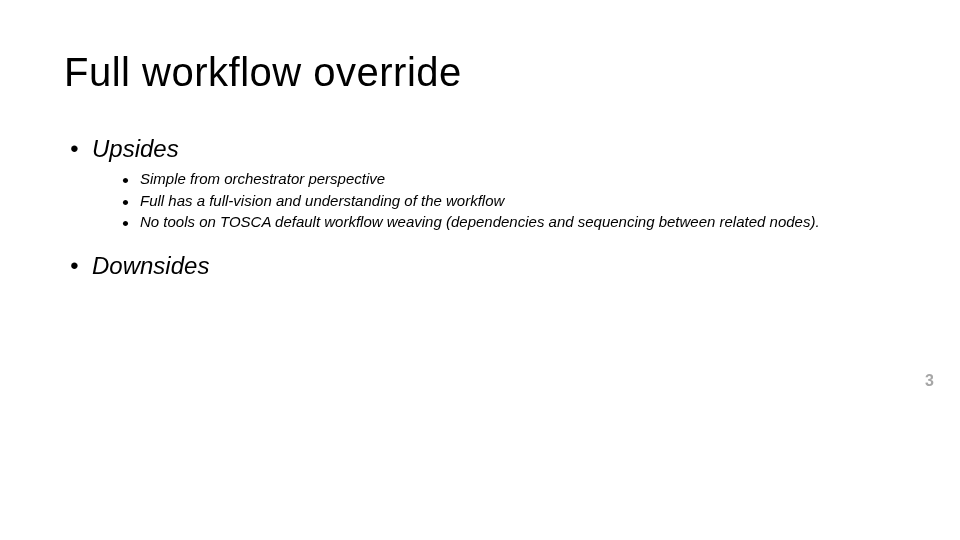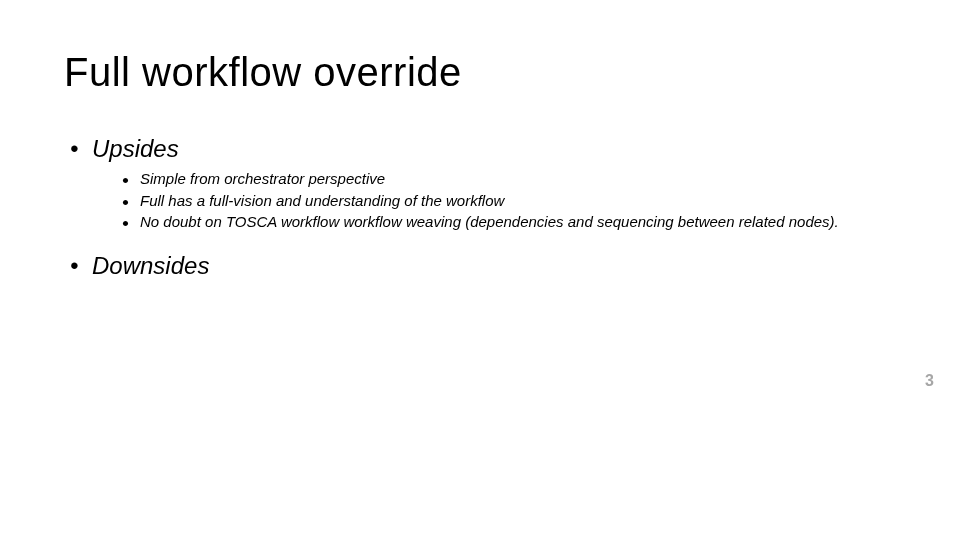--- a/index.html
+++ b/index.html
@@ -87,21 +87,21 @@
 
   <h1 class="title">Full workflow override</h1>
 
   <ul class="level1">
 
     <li>
       <span>Upsides</span>
       <ul class="level2">
         <li>Simple from orchestrator perspective</li>
         <li>Full has a full-vision and understanding of the workflow</li>
-        <li>No doubt on TOSCA workflow workflow weaving (dependencies and sequencing between related nodes).</li>
+        <li>No tools on TOSCA default workflow weaving (dependencies and sequencing between related nodes).</li>
       </ul>
     </li>
 
     <li>
       <span>Downsides</span>
     </li>
 
   </ul>
 
   <div class="page-number">3</div>

